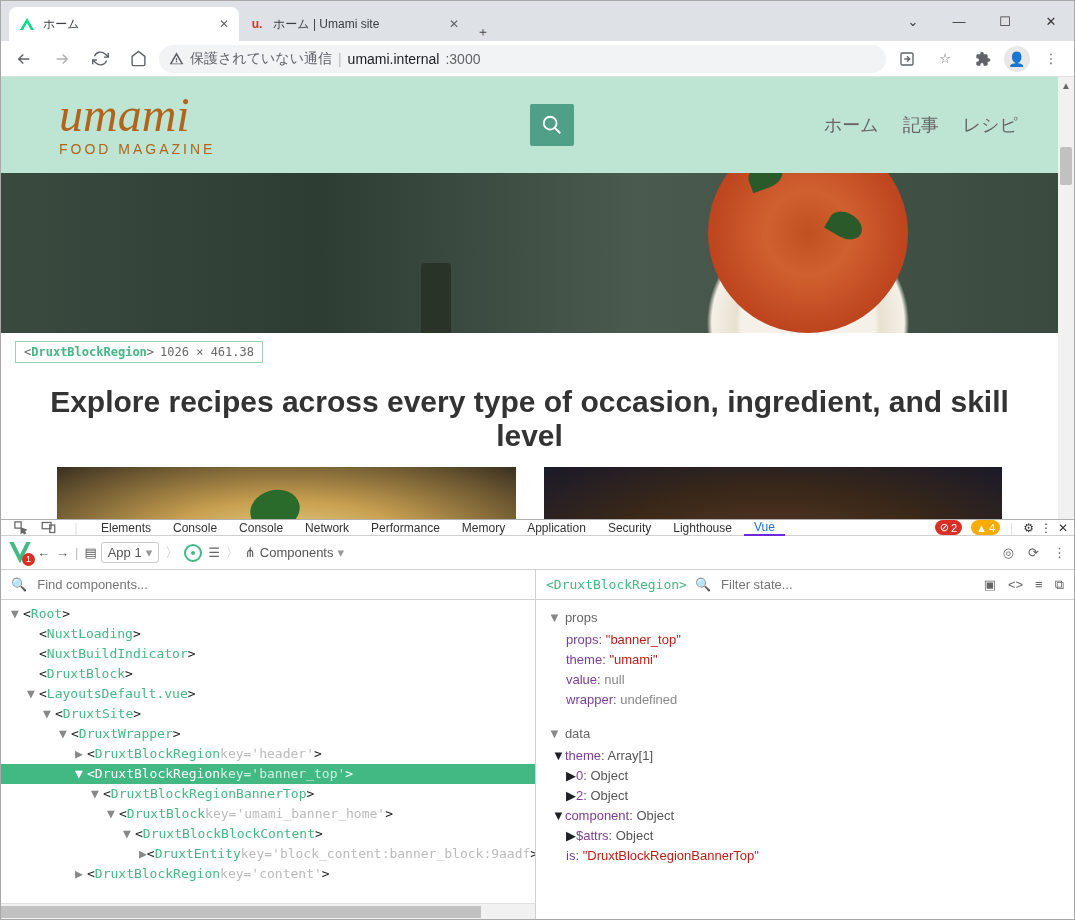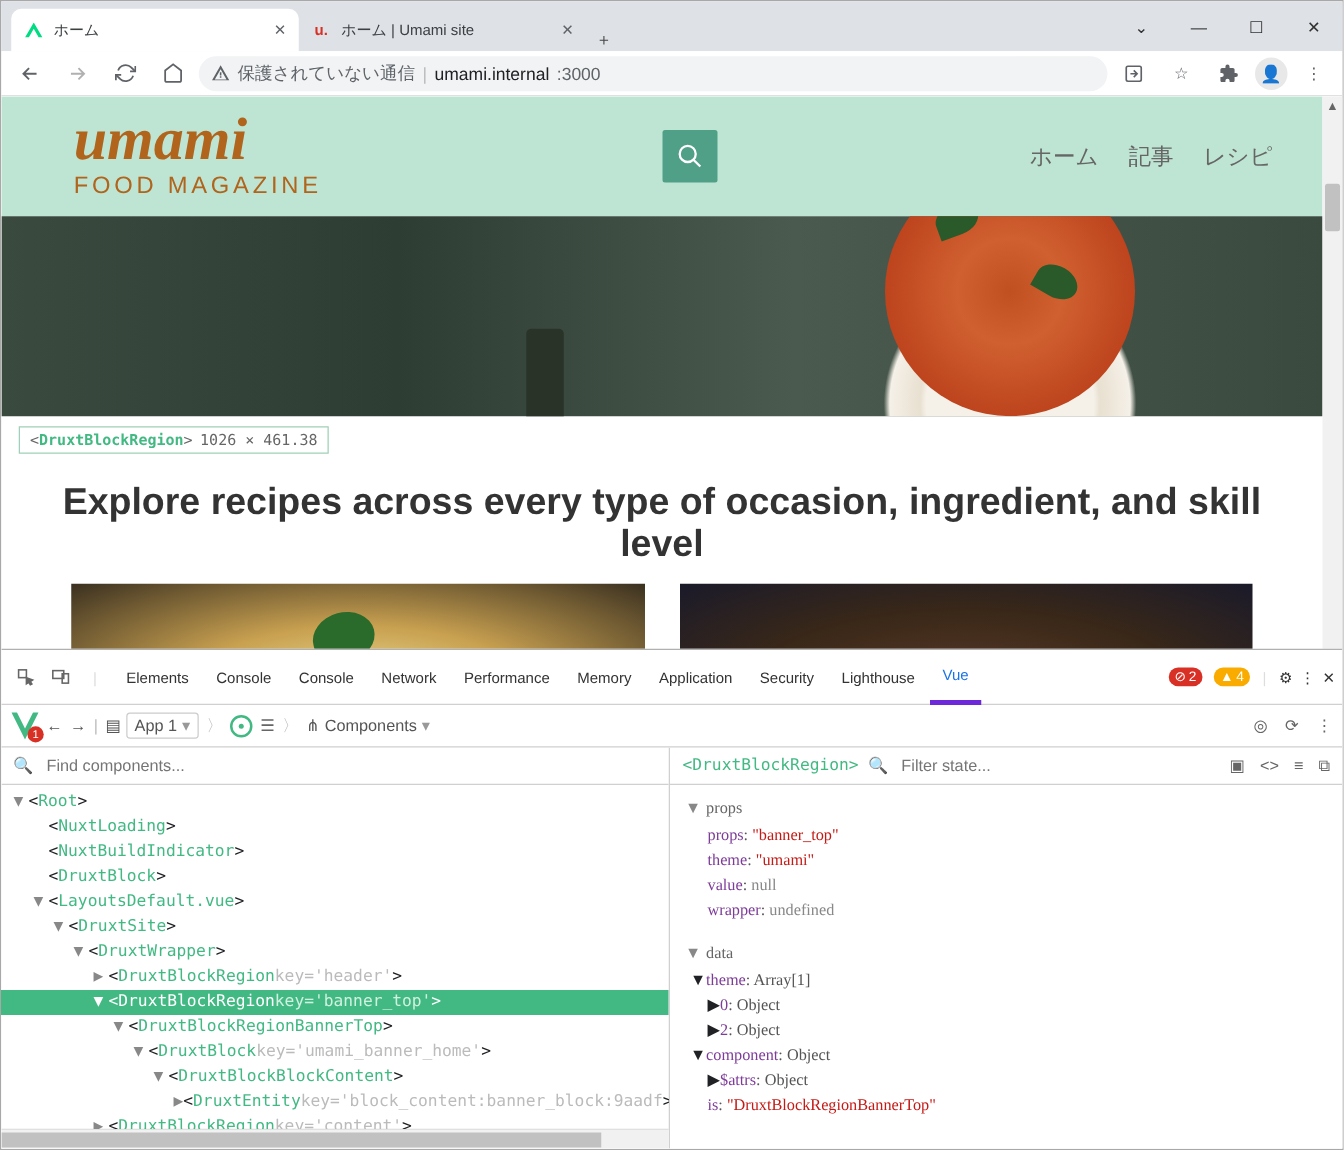--- a/index.html
+++ b/index.html
@@ -41,22 +41,22 @@
 .url .host{color:#202124}
 .avatar{width:26px;height:26px;border-radius:50%;background:#e8e8e8;display:flex;align-items:center;justify-content:center;font-size:14px}
 .content{flex:1;position:relative;overflow:hidden;background:#fff}
 .page-scroll{position:absolute;inset:0;right:16px;overflow:hidden}
 .sb{position:absolute;top:0;right:0;bottom:0;width:16px;background:#f1f1f1}
 .sb .thumb{position:absolute;top:70px;left:2px;width:12px;height:38px;background:#c1c1c1;border-radius:2px}
 .sb .arr{position:absolute;left:0;width:16px;height:16px;color:#666;display:flex;align-items:center;justify-content:center;font-size:10px}
 
 .site-header{height:96px;background:var(--umami-green);display:flex;align-items:center;padding:0 40px 0 58px}
 .logo{display:flex;flex-direction:column}
-.logo .script{font-family:"Brush Script MT",cursive;font-style:italic;font-weight:bold;font-size:48px;color:var(--umami-brown);line-height:0.9}
-.logo .sub{font-size:19px;letter-spacing:3px;color:var(--umami-brown);text-align:right;margin-top:4px}
+.logo .script{font-family:"Brush Script MT",cursive;font-style:italic;font-weight:normal;font-size:48px;color:var(--umami-brown);line-height:0.9}
+.logo .sub{font-size:14px;letter-spacing:3px;color:var(--umami-brown);text-align:right;margin-top:4px}
 .searchbox{margin-left:auto;width:44px;height:42px;background:var(--umami-accent);display:flex;align-items:center;justify-content:center;border-radius:2px}
 .nav{display:flex;gap:24px;margin-left:250px;font-size:18px;color:#666}
 .hero{height:160px;position:relative;overflow:hidden;background:linear-gradient(90deg,#3a4a3f 0%,#2e3d34 30%,#4a5a4e 60%,#3a4a3f 100%)}
 .plate{position:absolute;right:80px;top:-20px;width:340px;height:340px;border-radius:50%;background:radial-gradient(circle at 50% 50%,#f5f0e8 0%,#f5f0e8 28%,#e8e0d0 30%,#f5f0e8 40%,transparent 42%)}
 .pasta{position:absolute;right:150px;top:-40px;width:200px;height:200px;border-radius:50%;background:radial-gradient(circle,#c05020 0%,#d06030 30%,#b03010 100%)}
 .basil{position:absolute;width:35px;height:25px;background:#2a5a2a;border-radius:50% 50% 50% 0;transform:rotate(-20deg)}
 .fork{position:absolute;left:420px;bottom:-10px;width:30px;height:80px;background:#2a3328;border-radius:4px 4px 0 0}
 
 .badge-wrap{padding:8px 14px}
 .badge{display:inline-flex;align-items:center;border:1px solid #a0d0b8;background:#fff;font-family:Menlo,Consolas,monospace;font-size:12px;padding:3px 8px;color:#666}
@@ -64,23 +64,23 @@
 .badge .dim{margin-left:6px}
 
 .hl{text-align:center;font-size:30px;font-weight:600;color:#333;padding:14px 30px}
 .cards{display:flex;gap:28px;padding:0 56px}
 .card{width:460px;height:78px;position:relative;overflow:hidden}
 .card.c1{background:radial-gradient(ellipse at 50% 100%,#e8d890 0%,#c8a050 40%,#3a3020 100%)}
 .card.c1::after{content:"";position:absolute;left:42%;top:30%;width:50px;height:40px;background:#2a6a2a;border-radius:50% 50% 50% 0;transform:rotate(-15deg)}
 .card.c2{background:radial-gradient(ellipse at 50% 100%,#583828 0%,#3a2818 50%,#1a1a2a 100%)}
 
 .devtools{position:absolute;left:0;right:0;bottom:0;height:400px;background:#fff;border-top:1px solid #b0b0b0;display:flex;flex-direction:column}
-.dt-tabs{height:44px;border-bottom:1px solid var(--dt-border);display:flex;align-items:center;padding:0 6px;gap:2px;font-size:12px;color:var(--dt-text)}
+.dt-tabs{height:16px;border-bottom:1px solid var(--dt-border);display:flex;align-items:center;padding:0 6px;gap:2px;font-size:12px;color:var(--dt-text)}
 .dt-tabs .t{padding:0 10px;height:100%;display:flex;align-items:center}
-.dt-tabs .t.act{color:#1a73e8;border-bottom:4px solid #6d28d9;margin-bottom:-1px}
+.dt-tabs .t.act{color:#1a73e8;border-bottom:2px solid #6d28d9;margin-bottom:-1px}
 .dt-tabs .icobtn{width:26px;display:flex;align-items:center;justify-content:center;color:#666}
 .dt-tabs .err{background:#d93025;color:#fff;border-radius:8px;padding:0 5px;font-size:11px;display:flex;align-items:center;gap:2px;height:15px}
 .dt-tabs .warn{background:#f9ab00;color:#fff;border-radius:8px;padding:0 5px;font-size:11px;display:flex;align-items:center;gap:2px;height:15px;margin-left:3px}
 .dt-tabs .right{margin-left:auto;display:flex;align-items:center;gap:6px}
 
 .dt-bar{height:34px;border-bottom:1px solid var(--dt-border);display:flex;align-items:center;padding:0 8px;gap:6px;font-size:13px;color:#555}
 .vue-logo{width:22px;height:22px;position:relative}
 .vue-logo::before{content:"";position:absolute;inset:0;clip-path:polygon(50% 100%,0 0,20% 0,50% 60%,80% 0,100% 0);background:#42b983}
 .vue-logo .dot{position:absolute;right:-4px;bottom:-2px;width:13px;height:13px;background:#d93025;color:#fff;border-radius:50%;font-size:9px;display:flex;align-items:center;justify-content:center}
 .dt-bar .crumb{display:flex;align-items:center;gap:4px;height:100%}
@@ -103,21 +103,21 @@
 .tree{flex:1;overflow:auto;font-family:Menlo,Consolas,monospace;font-size:13px;padding:4px 0;line-height:20px}
 .tree .row{white-space:nowrap;padding:0 8px;display:flex;align-items:center}
 .tree .row.sel{background:var(--dt-sel);color:#fff}
 .tree .ar{display:inline-block;width:12px;color:#888}
 .tree .row.sel .ar{color:#fff}
 .tree .tag{color:var(--dt-green)}
 .tree .row.sel .tag{color:#fff}
 .tree .attr{color:#bbb}
 .tree .row.sel .attr{color:#d0f0e0}
 
-.props{flex:1;overflow:auto;font-family:Liberation Serif, serif;font-size:13px;padding:6px 0;line-height:20px}
+.props{flex:1;overflow:auto;font-family:Liberation Sans, sans-serif;font-size:13px;padding:6px 0;line-height:20px}
 .props .sec{padding:2px 12px;color:#666}
 .props .sec .ar{color:#888;margin-right:4px}
 .props .kv{padding:0 12px 0 30px}
 .props .k{color:var(--dt-key)}
 .props .c{color:#555}
 .props .s{color:#c41a16}
 .props .n{color:#888}
 .props .sub{padding-left:44px}
 
 .dt-hscroll{height:16px;background:#f1f1f1;position:relative;border-top:1px solid #e0e0e0}

